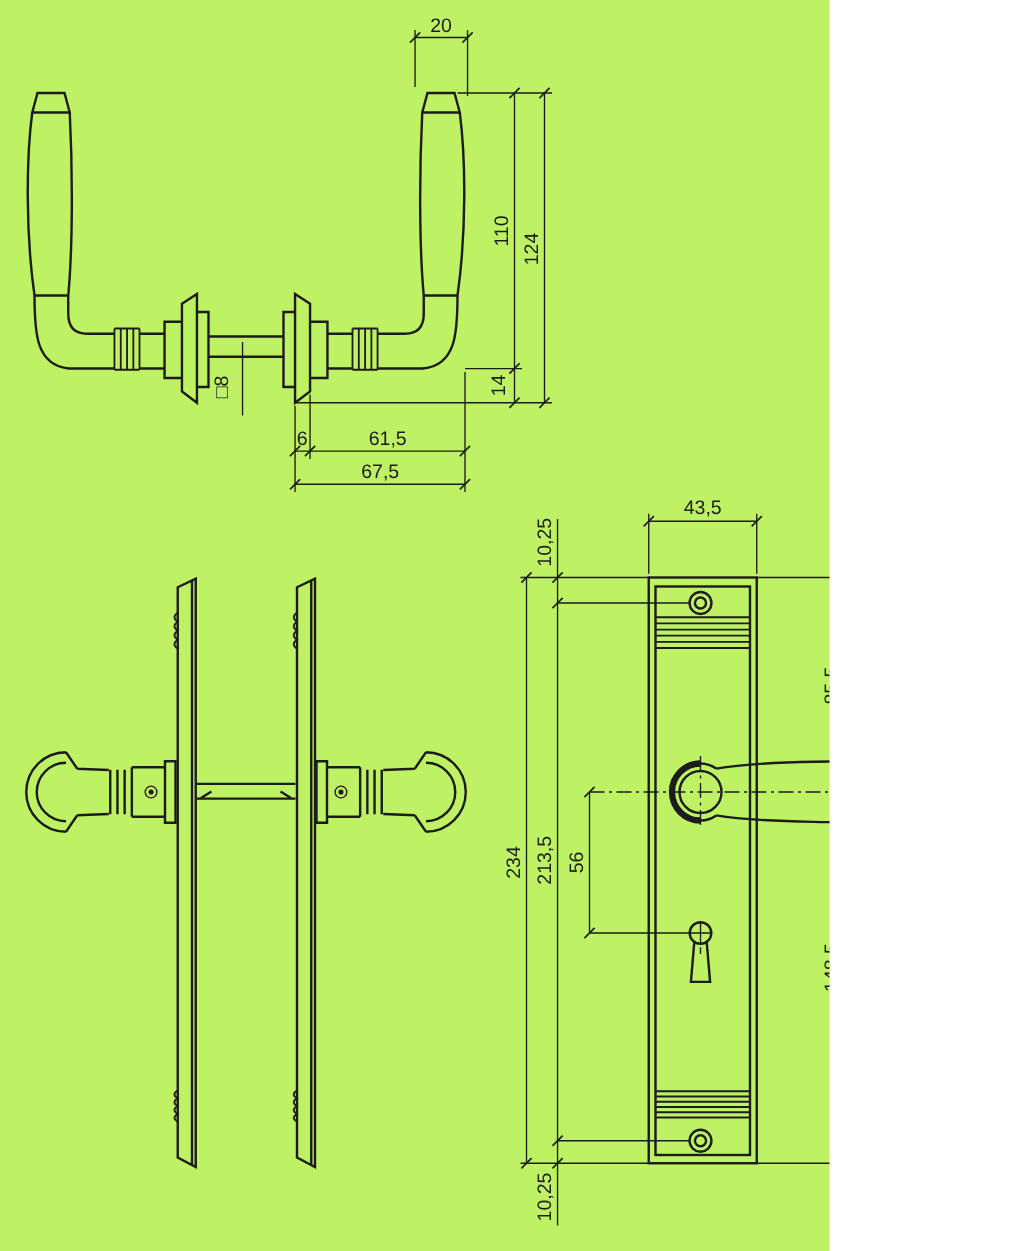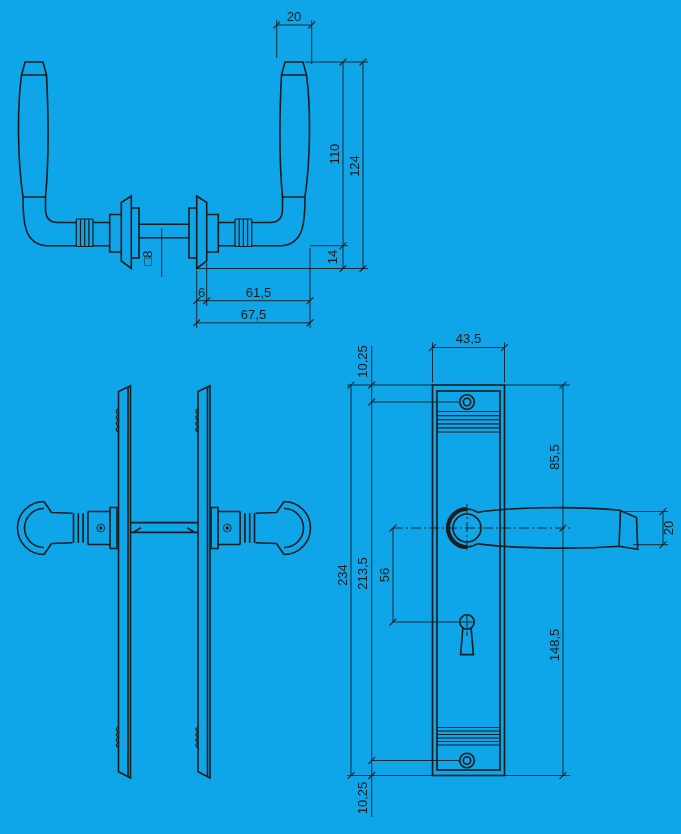--- a/index.html
+++ b/index.html
@@ -1,17 +1,17 @@
 <!DOCTYPE html>
 <html><head>
 <meta charset="utf-8">
 <style>
   html,body{margin:0;padding:0;background:#ffffff;}
   .sheet{
-    width:681px;height:834px;background:#0ea5e9;position:relative;overflow:hidden;
+    width:553px;height:834px;background:#bef264;position:relative;overflow:hidden;
   }
   svg{display:block;}
   svg text{
     font-family:"Liberation Sans", sans-serif;
     font-size:13px;
     fill:#1c1c1c;
   }
   .outline{stroke:#1c1c1c;stroke-width:1.6;fill:none;}
   .ribs{stroke:#1c1c1c;stroke-width:1.2;fill:none;}
   .thin{stroke:#1c1c1c;stroke-width:0.9;fill:none;}

